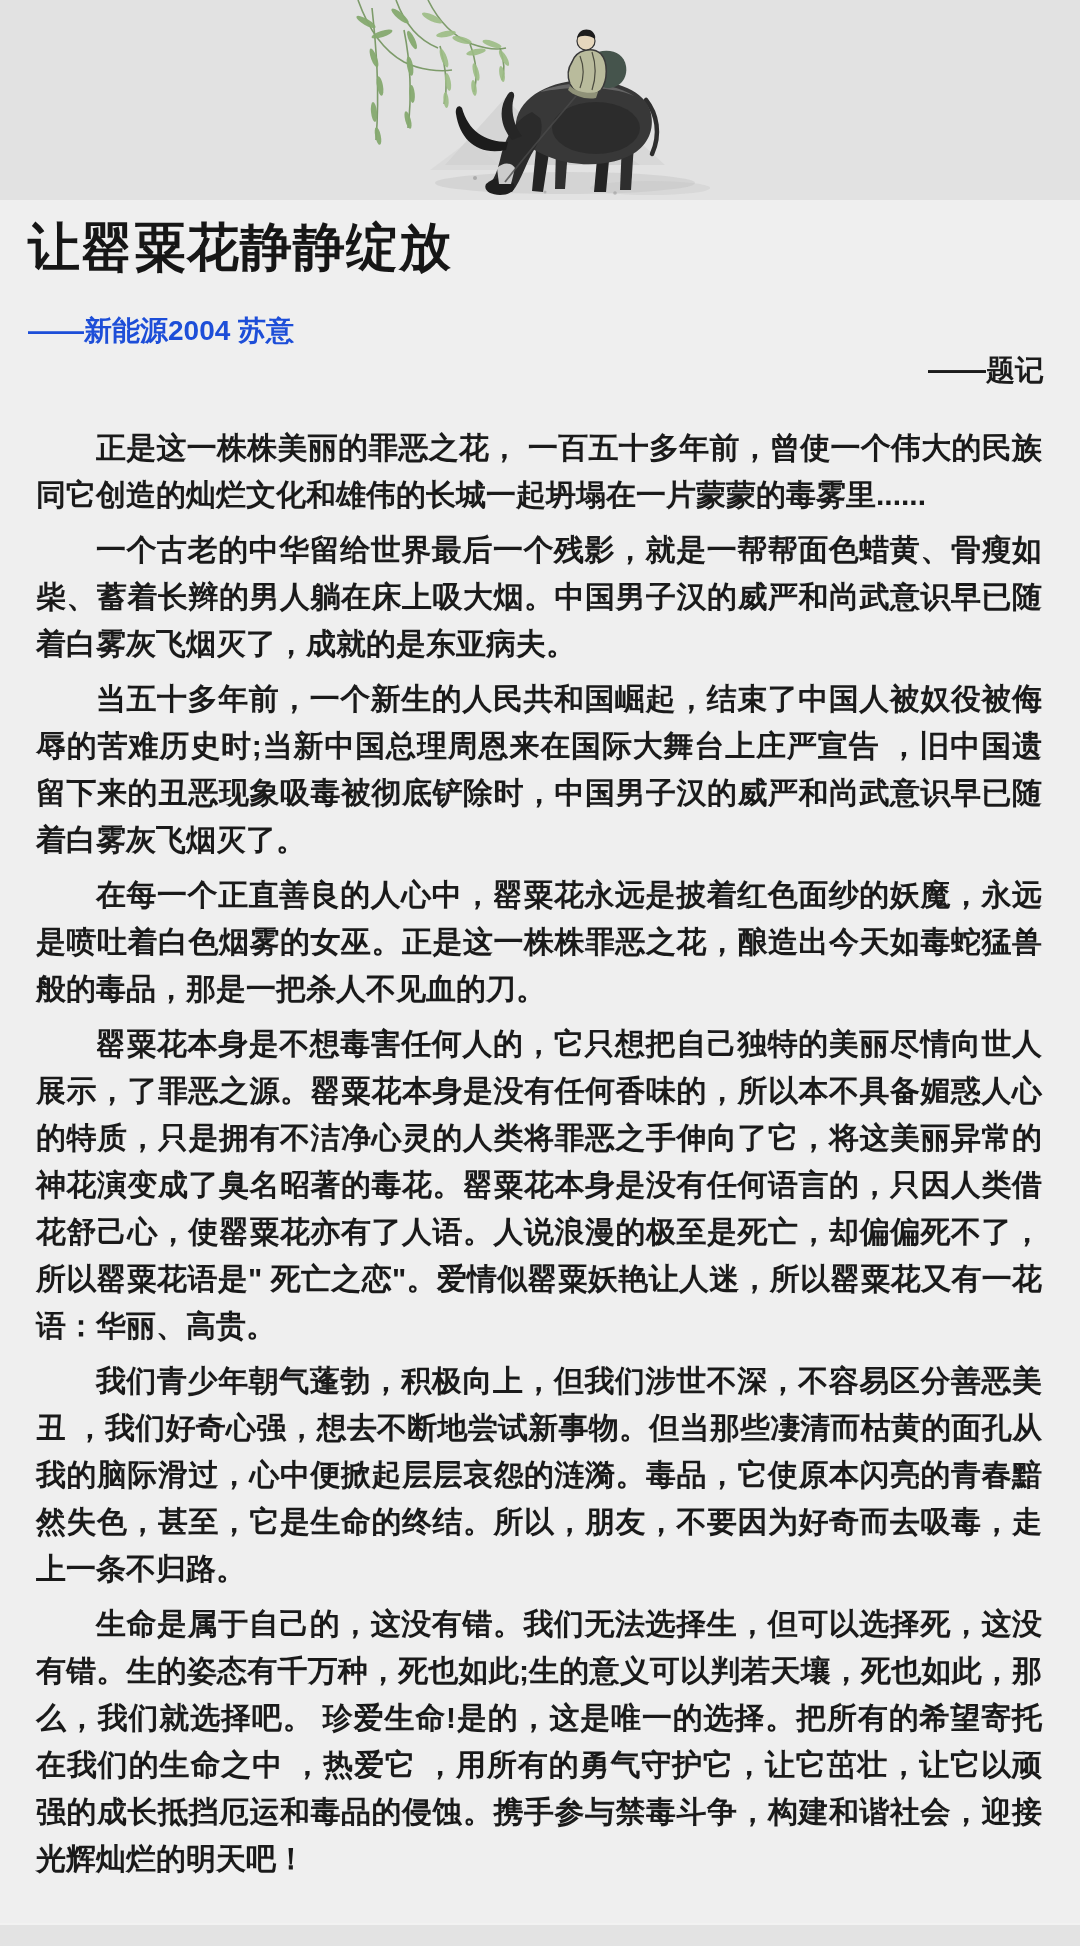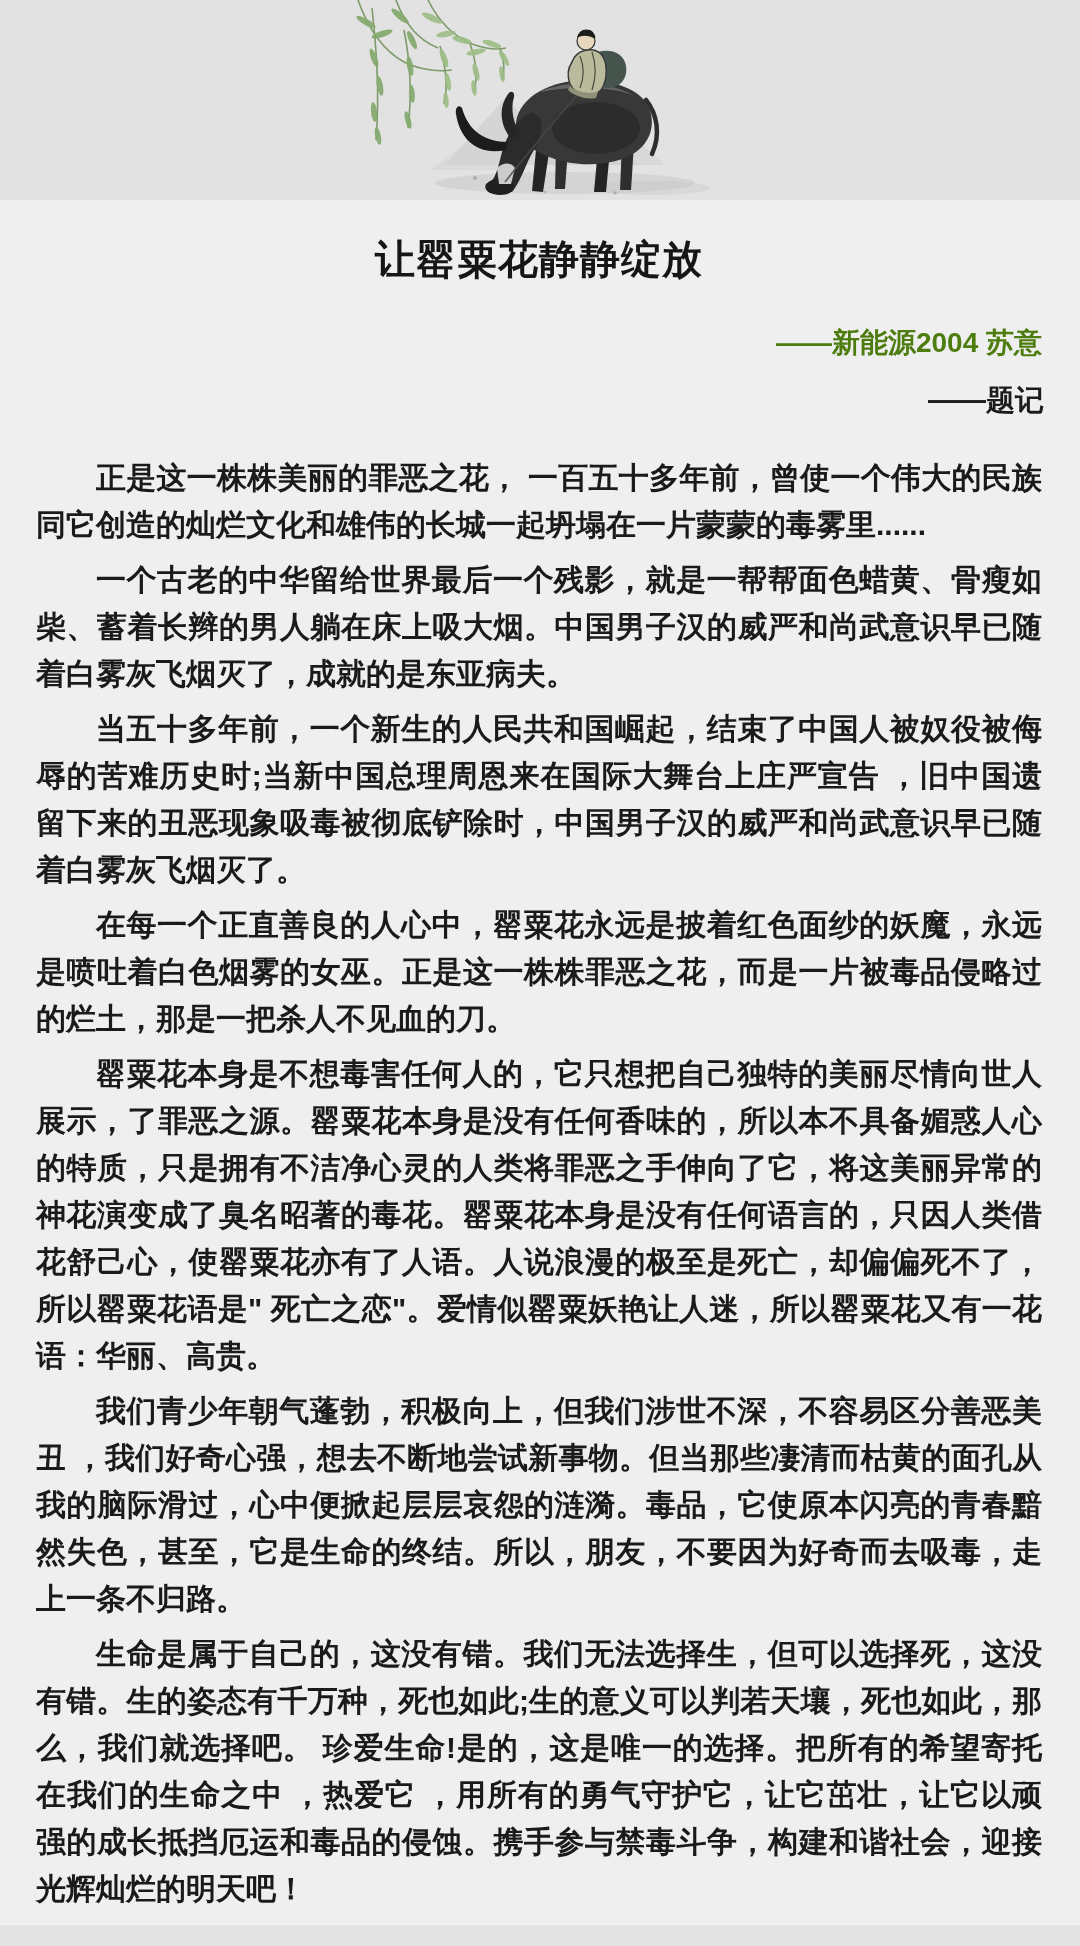--- a/index.html
+++ b/index.html
@@ -22,55 +22,55 @@
     background: #e2e2e2;
     position: relative;
   }
   .header svg { display: block; }
   
   .doc {
     padding: 0 30px 0 28px;
     background: #efefef;
   }
   .title {
-    text-align: center;
-    font-size: 40px;
+    text-align: left;
+    font-size: 52px;
     line-height: 50px;
     font-weight: 700;
     letter-spacing: 1px;
-    margin: 12px;
+    margin: 0;
     padding-top: 22px;
     color: #161616;
   }
   .byline {
-    text-align: right;
+    text-align: left;
     font-size: 28px;
     line-height: 34px;
     font-weight: 700;
     margin-top: 42px;
     padding-right: 8px;
-    color: #4d7c0f;
+    color: #1d4ed8;
   }
   .epigraph {
     margin-top: 54px;
     font-size: 31px;
     line-height: 47px;
     font-weight: 700;
     text-align: justify;
     text-indent: 2.2em;
     word-break: break-all;
     line-break: anywhere;
     color: #141414;
   }
   .epigraph-attr {
     text-align: right;
     font-size: 29px;
     line-height: 40px;
     font-weight: 700;
-    margin-top: 20px;
+    margin-top: 2px;
     padding-right: 6px;
   }
   .body-text {
     margin-top: 34px;
   }
   .para {
     margin: 8px;
     font-size: 30px;
     line-height: 47px;
     font-weight: 700;
@@ -208,21 +208,21 @@
   <h1 class="title">让罂粟花静静绽放</h1>
 
   <div class="byline">——新能源2004 苏意</div>
 
   <div class="epigraph-attr">——题记</div>
 
   <div class="body-text">
     <p class="para">正是这一株株美丽的罪恶之花， 一百五十多年前，曾使一个伟大的民族同它创造的灿烂文化和雄伟的长城一起坍塌在一片蒙蒙的毒雾里......</p>
     <p class="para">一个古老的中华留给世界最后一个残影，就是一帮帮面色蜡黄、骨瘦如柴、蓄着长辫的男人躺在床上吸大烟。中国男子汉的威严和尚武意识早已随着白雾灰飞烟灭了，成就的是东亚病夫。</p>
     <p class="para">当五十多年前，一个新生的人民共和国崛起，结束了中国人被奴役被侮辱的苦难历史时;当新中国总理周恩来在国际大舞台上庄严宣告 ，旧中国遗留下来的丑恶现象吸毒被彻底铲除时，中国男子汉的威严和尚武意识早已随着白雾灰飞烟灭了。</p>
-    <p class="para">在每一个正直善良的人心中，罂粟花永远是披着红色面纱的妖魔，永远是喷吐着白色烟雾的女巫。正是这一株株罪恶之花，而是一片被毒品侵略过的烂土，那是一把杀人不见血的刀。</p>
+    <p class="para">在每一个正直善良的人心中，罂粟花永远是披着红色面纱的妖魔，永远是喷吐着白色烟雾的女巫。正是这一株株罪恶之花，酿造出今天如毒蛇猛兽般的毒品，那是一把杀人不见血的刀。</p>
     <p class="para">罂粟花本身是不想毒害任何人的，它只想把自己独特的美丽尽情向世人展示，了罪恶之源。罂粟花本身是没有任何香味的，所以本不具备媚惑人心的特质，只是拥有不洁净心灵的人类将罪恶之手伸向了它，将这美丽异常的神花演变成了臭名昭著的毒花。罂粟花本身是没有任何语言的，只因人类借花舒己心，使罂粟花亦有了人语。人说浪漫的极至是死亡，却偏偏死不了，所以罂粟花语是" 死亡之恋"。爱情似罂粟妖艳让人迷，所以罂粟花又有一花语：华丽、高贵。</p>
     <p class="para">我们青少年朝气蓬勃，积极向上，但我们涉世不深，不容易区分善恶美丑 ，我们好奇心强，想去不断地尝试新事物。但当那些凄清而枯黄的面孔从我的脑际滑过，心中便掀起层层哀怨的涟漪。毒品，它使原本闪亮的青春黯然失色，甚至，它是生命的终结。所以，朋友，不要因为好奇而去吸毒，走上一条不归路。</p>
     <p class="para">生命是属于自己的，这没有错。我们无法选择生，但可以选择死，这没有错。生的姿态有千万种，死也如此;生的意义可以判若天壤，死也如此，那么，我们就选择吧。 珍爱生命!是的，这是唯一的选择。把所有的希望寄托在我们的生命之中 ，热爱它 ，用所有的勇气守护它，让它茁壮，让它以顽强的成长抵挡厄运和毒品的侵蚀。携手参与禁毒斗争，构建和谐社会，迎接光辉灿烂的明天吧！</p>
   </div>
 
 </div>
 
 <div class="bottom-bar"></div>
 
 </body></html>

